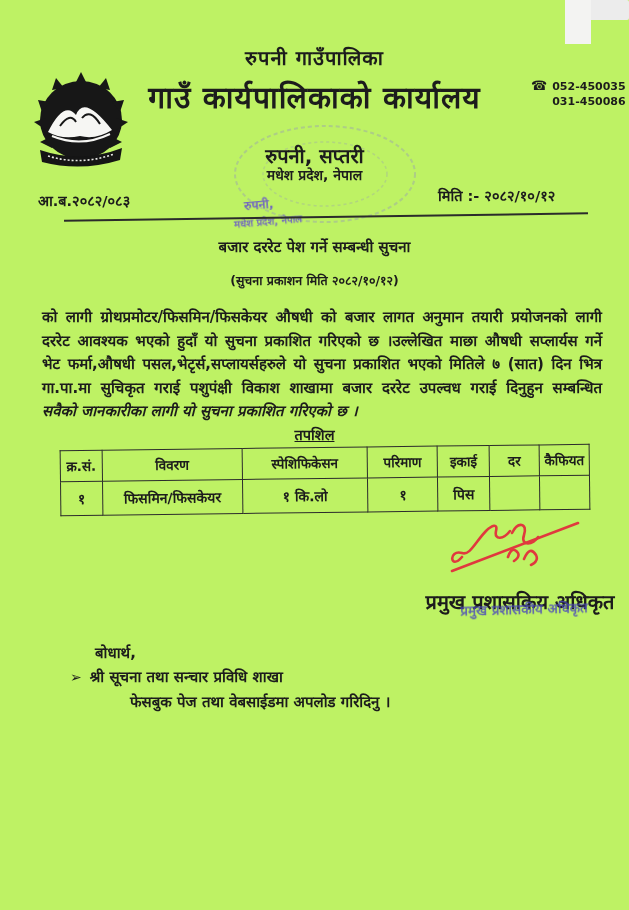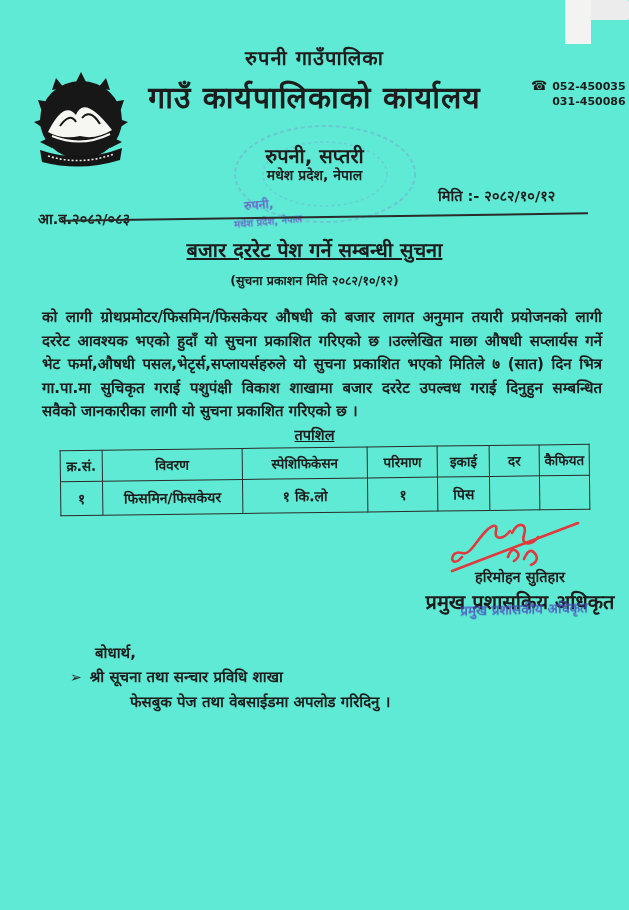--- a/index.html
+++ b/index.html
@@ -1,18 +1,18 @@
 <!DOCTYPE html>
 <html><head>
 <meta charset="utf-8">
 <style>
   html,body{margin:0;padding:0;background:#e8e8e8;}
   .page{
     position:relative;width:629px;height:910px;margin:0 auto;
-    background:#5eead4;overflow:hidden;
+    background:#bef264;overflow:hidden;
     font-family:"DejaVu Sans","Liberation Sans",sans-serif;
     color:#1c1c1c;
   }
   .abs{position:absolute;}
   .centered{left:0;width:100%;text-align:center;}
   
   .smudge-a{right:0;top:0;width:46px;height:20px;background:#ececec;border-radius:2px;}
   .smudge-b{right:38px;top:0;width:26px;height:44px;background:#f3f3f2;}
   
   .muni-name{top:44px;font-size:20px;font-weight:700;letter-spacing:1px;}
@@ -20,30 +20,30 @@
   .logo{left:26px;top:70px;width:110px;height:112px;}
   .phones{left:531px;top:79px;display:flex;gap:5px;font-size:11px;font-weight:700;line-height:15px;}
   .phone-icon{font-size:13px;line-height:14px;}
   .addr1{top:142px;font-size:20px;font-weight:700;}
   .addr2{top:165px;font-size:14px;font-weight:700;}
   .stamp-wrap{left:228px;top:124px;width:195px;height:110px;pointer-events:none;}
   .stamp-text1{position:absolute;left:16px;top:72px;font-size:12.5px;font-weight:700;
     color:#6a5ac8;transform:rotate(-5deg);filter:blur(0.4px);opacity:.9;}
   .stamp-text2{position:absolute;left:6px;top:90px;font-size:10px;font-weight:700;
     color:#6a5ac8;transform:rotate(-5deg);filter:blur(0.5px);opacity:.85;}
-  .fiscal{left:38px;top:190px;font-size:14.5px;font-weight:700;margin-top:18px;}
+  .fiscal{left:38px;top:190px;font-size:14.5px;font-weight:700;}
   .miti{left:438px;top:185px;font-size:14.5px;font-weight:700;}
   .divider{left:64px;top:216px;width:524px;border-top:2.5px solid #2b2b2b;transform:rotate(-0.8deg);}
   
-  .notice-title{top:236px;font-size:20px;font-weight:700;text-decoration:underline;}
+  .notice-title{top:236px;font-size:15px;font-weight:700;}
   .notice-sub{top:264px;font-size:12.5px;font-weight:700;margin-top:8px;}
   .body-text{left:42px;top:306px;width:560px;font-size:15px;font-weight:600;line-height:23.6px;}
   .body-text .bl{text-align:justify;text-align-last:justify;white-space:normal;}
   .body-text .bl.first{text-indent:36px;}
-  .body-text .bl.last{text-align:right;text-align-last:left;}
+  .body-text .bl.last{text-align:right;text-align-last:left;font-style:italic;}
   .tapshil{top:424px;font-size:14.5px;font-weight:700;text-decoration:underline;}
   
   .rate-table{position:absolute;left:60px;top:447px;width:530px;border-collapse:collapse;
     transform:rotate(-0.7deg);font-weight:700;}
   .rate-table th,.rate-table td{border:1.6px solid #2c2c2c;padding:2px 3px;text-align:center;}
   .rate-table th{font-size:13.5px;height:26px;font-weight:700;}
   .rate-table td{font-size:14px;height:29px;}
   
   .sig-scribble{left:446px;top:513px;width:140px;height:64px;}
   .sig-name{left:440px;top:566px;width:160px;text-align:center;font-size:14.5px;font-weight:700;}
@@ -162,21 +162,20 @@
 
   <svg class="abs sig-scribble" viewBox="0 0 140 64">
     <g stroke="#e0393e" stroke-width="2.6" fill="none" stroke-linecap="round">
       <path d="M6 58 L132 10"></path>
       <path d="M16 44 C4 58, 2 36, 16 40 C24 43, 30 28, 40 18 C46 12, 52 10, 50 18 C48 28, 58 26, 64 18"></path>
       <path d="M66 20 C72 8, 82 10, 78 22 C74 34, 88 32, 92 24"></path>
       <path d="M62 44 q4 -12 10 -4 q2 4 -4 8 M78 46 q6 -14 12 -4 q3 6 -5 10"></path>
     </g>
   </svg>
 
-  <div class="abs sig-name">हरिमोहन सुतिहार</div>
   <div class="abs sig-desg">प्रमुख प्रशासकिय अधिकृत</div>
   <div class="abs sig-stamp-blue">प्रमुख प्रशासकीय अधिकृत</div>
 
   <div class="abs bodharth">बोधार्थ,</div>
   <div class="abs cc1">
     <span class="arrow">➢</span><span>श्री सूचना तथा सन्चार प्रविधि शाखा</span>
   </div>
   <div class="abs cc2">फेसबुक पेज तथा वेबसाईडमा अपलोड गरिदिनु ।</div>
 
 </div>

